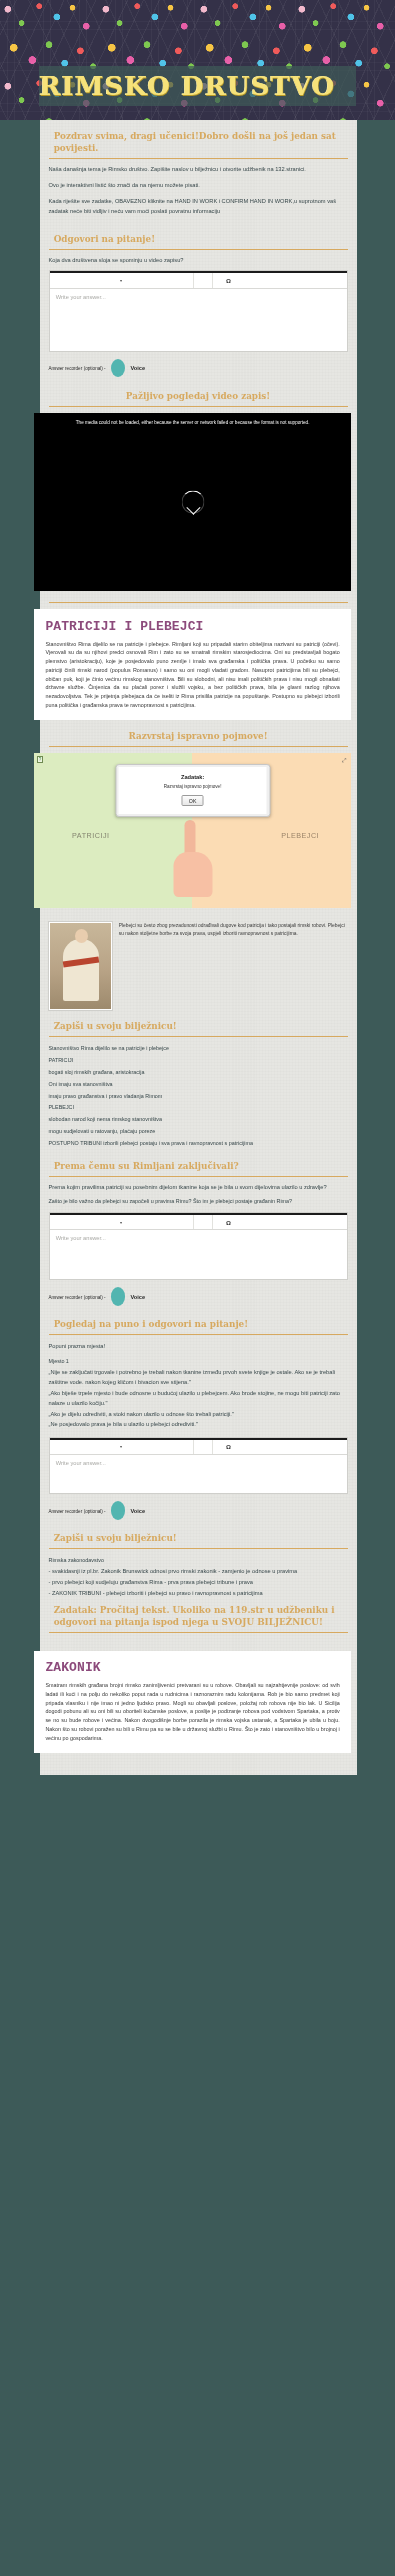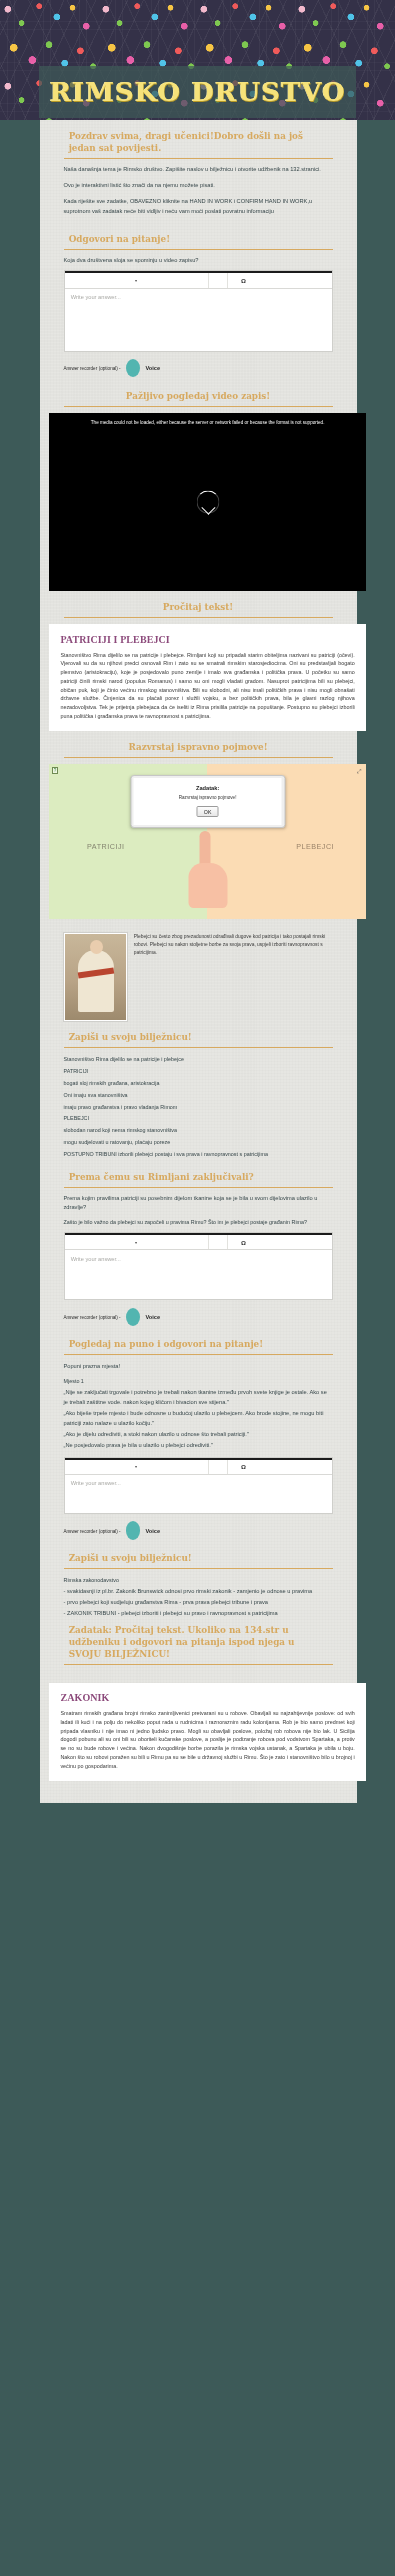--- a/index.html
+++ b/index.html
@@ -37,23 +37,23 @@
                      98px 77px,98px 77px,98px 77px,98px 77px,98px 77px,98px 77px,
                      auto, auto;
   }
   .banner-scribbles {
     position:absolute; inset:0;
     background-image:
       repeating-linear-gradient(90deg, rgba(255,255,255,.04) 0 0.5px, transparent 0.5px 7.2px),
       repeating-linear-gradient(0deg, rgba(255,255,255,.03) 0 0.5px, transparent 0.5px 8.2px);
   }
   .banner-title-wrap {
-    position:absolute; left:39px; top:66px; width:317px; height:52px;
+    position:absolute; left:39px; top:66px; width:317px; height:40px;
     background: rgba(62,90,88,.72);
-    display:flex; align-items:center; justify-content:center;
+    display:flex; align-items:center; 
   }
   .banner-title {
     font-family: "DejaVu Serif", serif;
     font-weight: 700;
     font-size: 26px;
     letter-spacing: 1px;
     color: #f6e27a;
     text-shadow: 0.5px 0.5px 0 #b79a28, -0.5px 0 0 #fff3b0;
     white-space: nowrap;
   }
@@ -61,21 +61,21 @@
   
   .sheet {
     width: 317px;
     margin: 0 auto;
     background: #e6e6e2;
     background-image:
       repeating-linear-gradient(0deg, rgba(0,0,0,.012) 0 0.5px, transparent 0.5px 1.5px),
       repeating-linear-gradient(90deg, rgba(0,0,0,.012) 0 0.5px, transparent 0.5px 1.5px);
     padding: 0 0 12.4px 0;
   }
-  .sheet-pad { padding: 0 24px; }
+  .sheet-pad { padding: 0 9px; }
 
   .sec { padding-top: 11.3px; }
   .sec-title {
     font-family: "DejaVu Serif", serif;
     font-size: 8.8px;
     font-weight: 700;
     color: #d7a95f;
     text-align: center;
     line-height: 1.35;
     padding: 0 5.2px 3.1px 5.2px;
@@ -151,22 +151,22 @@
     background: #52b5b0;
   }
   .rec-voice { font-size: 5.7px; font-weight:700; color:#2b2b2b; }
 
   
   .read-card {
     background: #fff; padding: 9.3px 11.3px 10.3px 11.3px;
     margin-left:-14.4px; width:317px;
   }
   .read-h {
-    font-family: Liberation Serif, serif;
-    font-weight: 700; font-size: 10px; color:#8c4a7b;
+    font-family: Liberation Mono, monospace;
+    font-weight: 700; font-size: 13px; color:#8c4a7b;
     letter-spacing:0.1px; margin: 0 0 6.2px 0;
   }
   .read-p {
     font-size: 5.4px; line-height: 1.62; color:#3a3a3a;
     text-align: justify; margin:0;
   }
 
   
   .sort-outer { position:relative; margin-left:-14.4px; width:317px; height:155px; }
   .sort-left { position:absolute; left:0; top:0; width:159px; height:155px; background:#dcecc0; }
@@ -280,21 +280,20 @@
     <div class="sheet-pad sec">
       <div class="sec-title">Pažljivo pogledaj video zapis!</div>
       <div class="rule"></div>
       <div class="video-box">
         <div class="video-msg">The media could not be loaded, either because the server or network failed or because the format is not supported.</div>
         <div class="spinner"></div>
       </div>
     </div>
 
     <div class="sheet-pad sec">
-      <div class="sec-title">Pročitaj tekst!</div>
       <div class="rule"></div>
       <div class="read-card">
         <div class="read-h">PATRICIJI I PLEBEJCI</div>
         <div class="read-p">Stanovništvo Rima dijelilo se na patricije i plebejce. Rimljani koji su pripadali starim obiteljima nazivani su patriciji (očevi). Vjerovali su da su njihovi predci osnovali Rim i zato su se smatrali rimskim starosjediocima. Oni su predstavljali bogato plemstvo (aristokraciju), koje je posjedovalo puno zemlje i imalo sva građanska i politička prava. U početku su samo patriciji činili rimski narod (populus Romanus) i samo su oni mogli vladati gradom. Nasuprot patricijima bili su plebejci, običan puk, koji je činio većinu rimskog stanovništva. Bili su slobodni, ali nisu imali političkih prava i nisu mogli obnašati državne službe. Činjenica da su plaćali porez i služili vojsku, a bez političkih prava, bila je glavni razlog njihova nezadovoljstva. Tek je prijetnja plebejaca da će iseliti iz Rima prisilila patricije na popuštanje. Postupno su plebejci izborili puna politička i građanska prava te ravnopravnost s patricijima.</div>
       </div>
     </div>
 
     <div class="sheet-pad sec">
       <div class="sec-title">Razvrstaj ispravno pojmove!</div>
       <div class="rule"></div>
@@ -408,21 +407,21 @@
     <div class="sheet-pad sec">
       <div class="sec-title left">Zapiši u svoju bilježnicu!</div>
       <div class="rule"></div>
       <div class="plain-list">
         <div>Rimska zakonodavstvo</div>
         <div class="body-text">- svakidasnji iz pl.br. Zakonik Brunswick odnosi prvo rimski zakonik - zamjenio je odnose u pravima</div>
         <div class="body-text">- prvo plebejci koji sudjeluju građanstva Rima - prva prava plebejci tribune i prava</div>
         <div class="body-text">- ZAKONIK TRIBUNI - plebejci izboriti i plebejci su pravo i ravnopravnost s patricijima</div>
       </div>
       <div class="divider-space"></div>
-      <div class="sec-title left">Zadatak: Pročitaj tekst. Ukoliko na 134.str u udžbeniku i odgovori na pitanja ispod njega u  SVOJU  BILJEŽNICU!</div>
+      <div class="sec-title left">Zadatak: Pročitaj tekst. Ukoliko na 119.str u udžbeniku i odgovori na pitanja ispod njega u  SVOJU  BILJEŽNICU!</div>
       <div class="rule"></div>
     </div>
 
     <div class="sheet-pad sec">
       <div class="read-card">
         <div class="read-h">ZAKONIK</div>
         <div class="read-p">Smatram rimskih građana brojni rimsko zanimljivenici pretvarani su u robove. Obavljali su najzahtjevnije poslove: od svih ladati ili kući i na polju do nekoliko poput rada u rudnicima i raznoraznim radu kolonijama. Rob je bio samo predmet koji pripada vlasniku i nije imao ni jedno ljudsko pravo. Mogli su obavljali poslove, položaj rob robova nije bio lak. U Sicilija dogodi pobunu ali su oni bili su oboriteli kučanske poslove, a poslije je podizanje robova pod vodstvom Spartaka, a protiv se no su bude robove i većina. Nakon dvogodišnje borbe porazila je rimska vojska ustanak, a Spartaka je ubila u boju. Nakon što su robovi poražen su bili u Rimu pa su se bile u državnoj službi u Rimu. Što je zato i stanovništvo bilo u brojnoj i većinu po gospodarima.</div>
       </div>
     </div>
 

